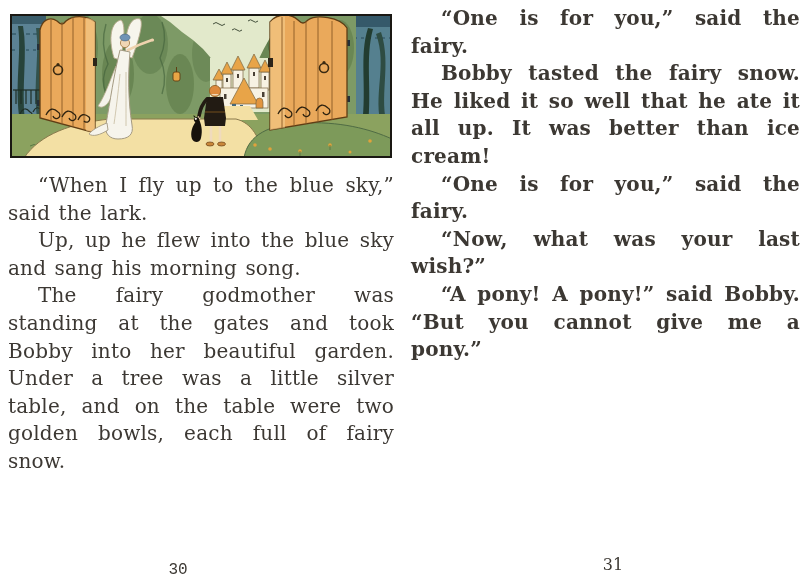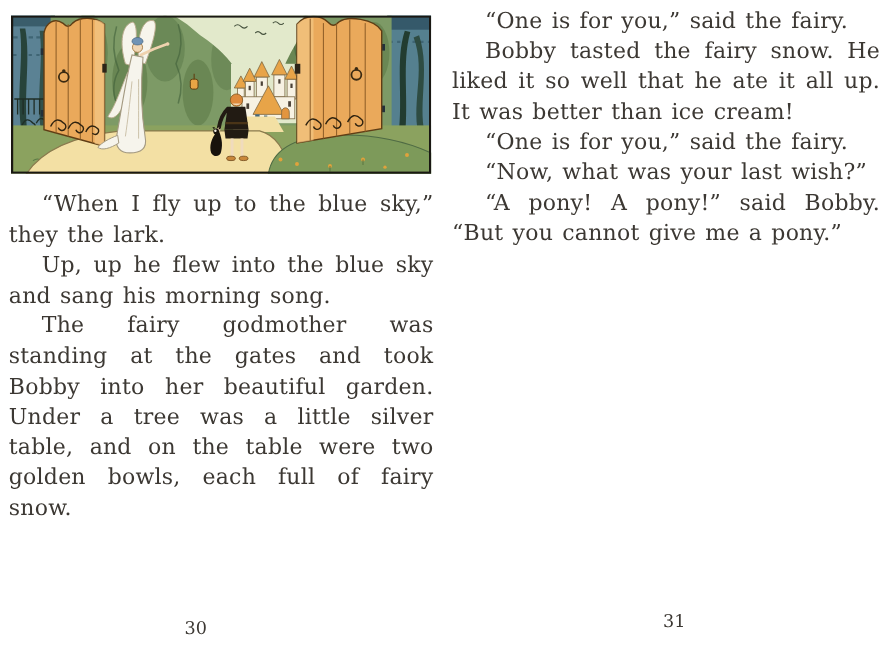--- a/index.html
+++ b/index.html
@@ -2,25 +2,25 @@
 <html><head>
 <meta charset="utf-8">
 <style>
   html,body{margin:0;padding:0;background:#ffffff;}
   .spread{position:relative;width:808px;height:587px;background:#ffffff;
           font-family:"DejaVu Serif","Liberation Serif",serif;color:#3c3833;overflow:hidden;}
   .illustration{position:absolute;left:10px;top:14px;width:382px;height:144px;}
   .illustration svg{display:block;}
   .text-col{position:absolute;}
   .text-left{left:8px;top:172px;width:386px;}
-  .text-right{left:411px;top:5px;width:389px;}
+  .text-right{left:411px;top:5px;width:389px;font-weight:bold;}
   p.story{margin:0;font-size:20px;line-height:27.6px;text-align:justify;
           text-indent:30px;word-spacing:0.09em;letter-spacing:0.01em;}
   .folio{position:absolute;font-size:16px;text-align:center;color:#3c3833;}
-  .folio-left{left:8px;top:561px;width:340px;}
+  .folio-left{left:8px;top:561px;width:340px;font-family:Liberation Mono, monospace;}
   .folio-right{left:411px;top:555px;width:404px;}
 </style>
 </head>
 <body>
 
 <div class="spread">
 
   <div class="illustration">
     <svg width="382" height="144" viewBox="0 0 382 144" xmlns="http://www.w3.org/2000/svg">
 
@@ -217,21 +217,21 @@
           <path d="M184.5,103.5 l-1.5,-2 l2.5,0.5 Z" fill="#17120c"></path>
           <path d="M188.5,103.2 l1.5,-2 l0.5,2.6 Z" fill="#17120c"></path>
         </g>
       </g>
 
       <rect x="1" y="1" width="380" height="142" fill="none" stroke="#1a1813" stroke-width="2"></rect>
     </svg>
   </div>
 
   <div class="text-col text-left">
-    <p class="story">“When I fly up to the blue sky,” they the lark.</p>
+    <p class="story">“When I fly up to the blue sky,” said the lark.</p>
     <p class="story">Up, up he flew into the blue sky and sang his morning song.</p>
     <p class="story">The fairy godmother was standing at the gates and took Bobby into her beautiful garden.  Under a tree was a little silver table, and on the table were two golden bowls, each full of fairy snow.</p>
   </div>
   <div class="folio folio-left">30</div>
 
   <div class="text-col text-right">
     <p class="story">“One is for you,” said the fairy.</p>
     <p class="story">Bobby tasted the fairy snow.  He liked it so well that he ate it all up.  It was better than ice cream!</p>
     <p class="story">“One is for you,” said the fairy.</p>
     <p class="story">“Now, what was your last wish?”</p>

